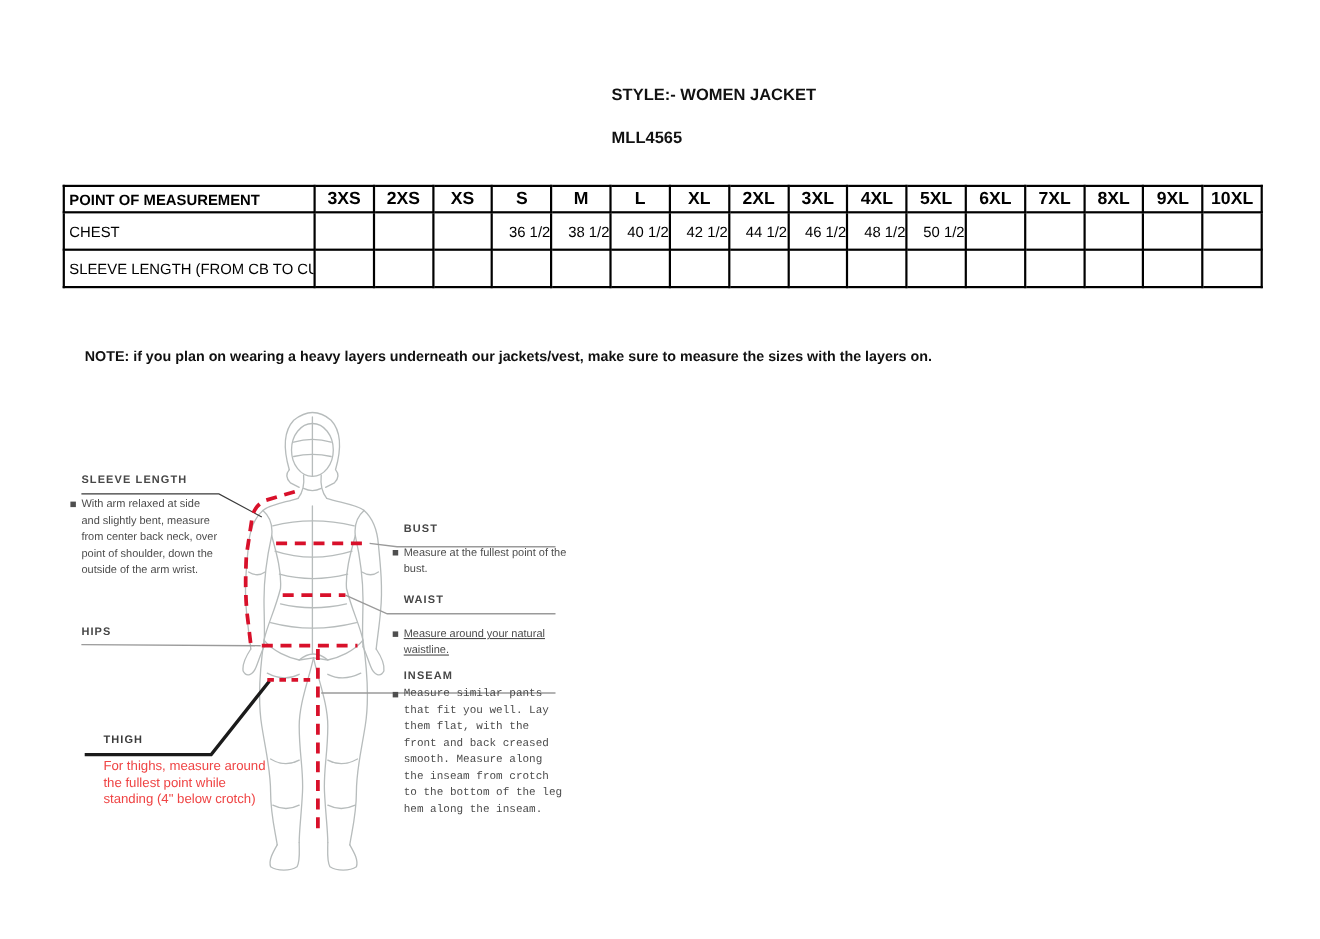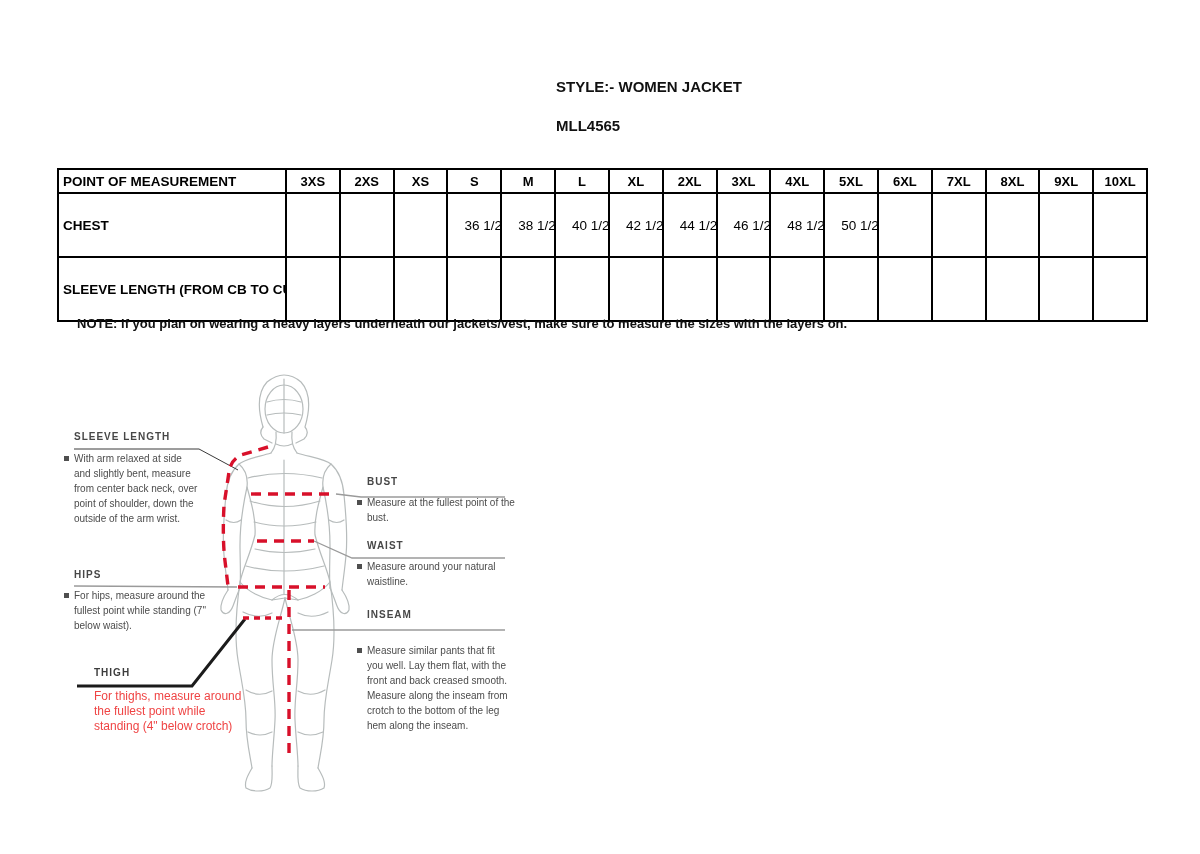--- a/index.html
+++ b/index.html
@@ -7,45 +7,45 @@
     width:1200px;height:854px;position:relative;background:#ffffff;overflow:hidden;
     font-family:"Liberation Sans", sans-serif;color:#000;
   }
   
   .title-row{position:absolute;left:556px;top:78px;display:flex;gap:22px;
     font-size:15px;font-weight:bold;color:#111;white-space:nowrap;flex-direction:column;}
   
   table.size-table{position:absolute;left:57px;top:168px;width:1091px;
     border-collapse:collapse;table-layout:fixed;}
   .size-table th,.size-table td{border:2px solid #000;overflow:hidden;white-space:nowrap;}
-  .size-table thead th{height:22px;font-size:13px;font-weight:bold;padding:0;}
+  .size-table thead th{height:22px;font-size:16px;font-weight:bold;padding:0;}
   .size-table thead th.pom{text-align:left;padding-left:4px;font-size:13.5px;}
-  .size-table tbody th{height:30px;font-size:13.5px;font-weight:bold;text-align:left;padding-left:4px;}
-  .size-table tbody td{height:30px;font-size:13.5px;font-weight:normal;text-align:left;padding:16px;}
+  .size-table tbody th{height:30px;font-size:13.5px;font-weight:normal;text-align:left;padding-left:4px;}
+  .size-table tbody td{height:30px;font-size:13.5px;font-weight:normal;text-align:right;padding:0;}
   
   .note{position:absolute;left:57px;top:316px;font-size:13px;font-weight:bold;color:#111;padding-left:20px;}
   
   .diagram-svg{position:absolute;left:0;top:0;width:1200px;height:854px;}
   .label-block{position:absolute;}
   .lb-heading{font-size:10px;font-weight:bold;letter-spacing:1px;color:#474747;}
   .lb-text{position:relative;font-size:10px;line-height:15px;color:#4c4c4c;}
   .lb-text .bullet{position:absolute;left:-10px;top:5px;width:5px;height:5px;background:#4f4f4f;}
   .lb-sleeve{left:74px;top:431px;width:124px;}
   .lb-sleeve .lb-text{margin-top:9px;}
   .lb-hips{left:74px;top:569px;width:132px;}
   .lb-hips .lb-text{margin-top:8px;}
   .lb-thigh{left:94px;top:667px;width:152px;}
   .lb-thigh .lb-heading{color:#3c3c3c;}
   .lb-thigh .lb-text{margin-top:11px;font-size:12px;color:#ef4444;}
   .lb-bust{left:367px;top:476px;width:150px;}
   .lb-bust .lb-text{margin-top:8px;}
   .lb-waist{left:367px;top:540px;width:150px;}
-  .lb-waist .lb-text{margin-top:8px;}
+  .lb-waist .lb-text{margin-top:18px;text-decoration:underline;}
   .lb-inseam{left:367px;top:609px;width:146px;}
-  .lb-inseam .lb-text{margin-top:23px;}
+  .lb-inseam .lb-text{margin-top:4px;font-family:Liberation Mono, monospace;}
 </style>
 </head>
 <body>
 
 <div class="title-row">
   <span>STYLE:- WOMEN JACKET</span>
   <span>MLL4565</span>
 </div>
 
 <table class="size-table">
@@ -204,24 +204,20 @@
 <div class="label-block lb-sleeve">
   <div class="lb-heading">SLEEVE LENGTH</div>
   <div class="lb-text">
     <span class="bullet"></span>
     <span>With arm relaxed at side and slightly bent, measure from center back neck, over point of shoulder, down the outside of the arm wrist.</span>
   </div>
 </div>
 
 <div class="label-block lb-hips">
   <div class="lb-heading">HIPS</div>
-  <div class="lb-text">
-    <span class="bullet"></span>
-    <span>For hips, measure around the fullest point while standing (7" below waist).</span>
-  </div>
 </div>
 
 <div class="label-block lb-thigh">
   <div class="lb-heading">THIGH</div>
   <div class="lb-text">
     <span>For thighs, measure around the fullest point while standing (4" below crotch)</span>
   </div>
 </div>
 
 <div class="label-block lb-bust">

